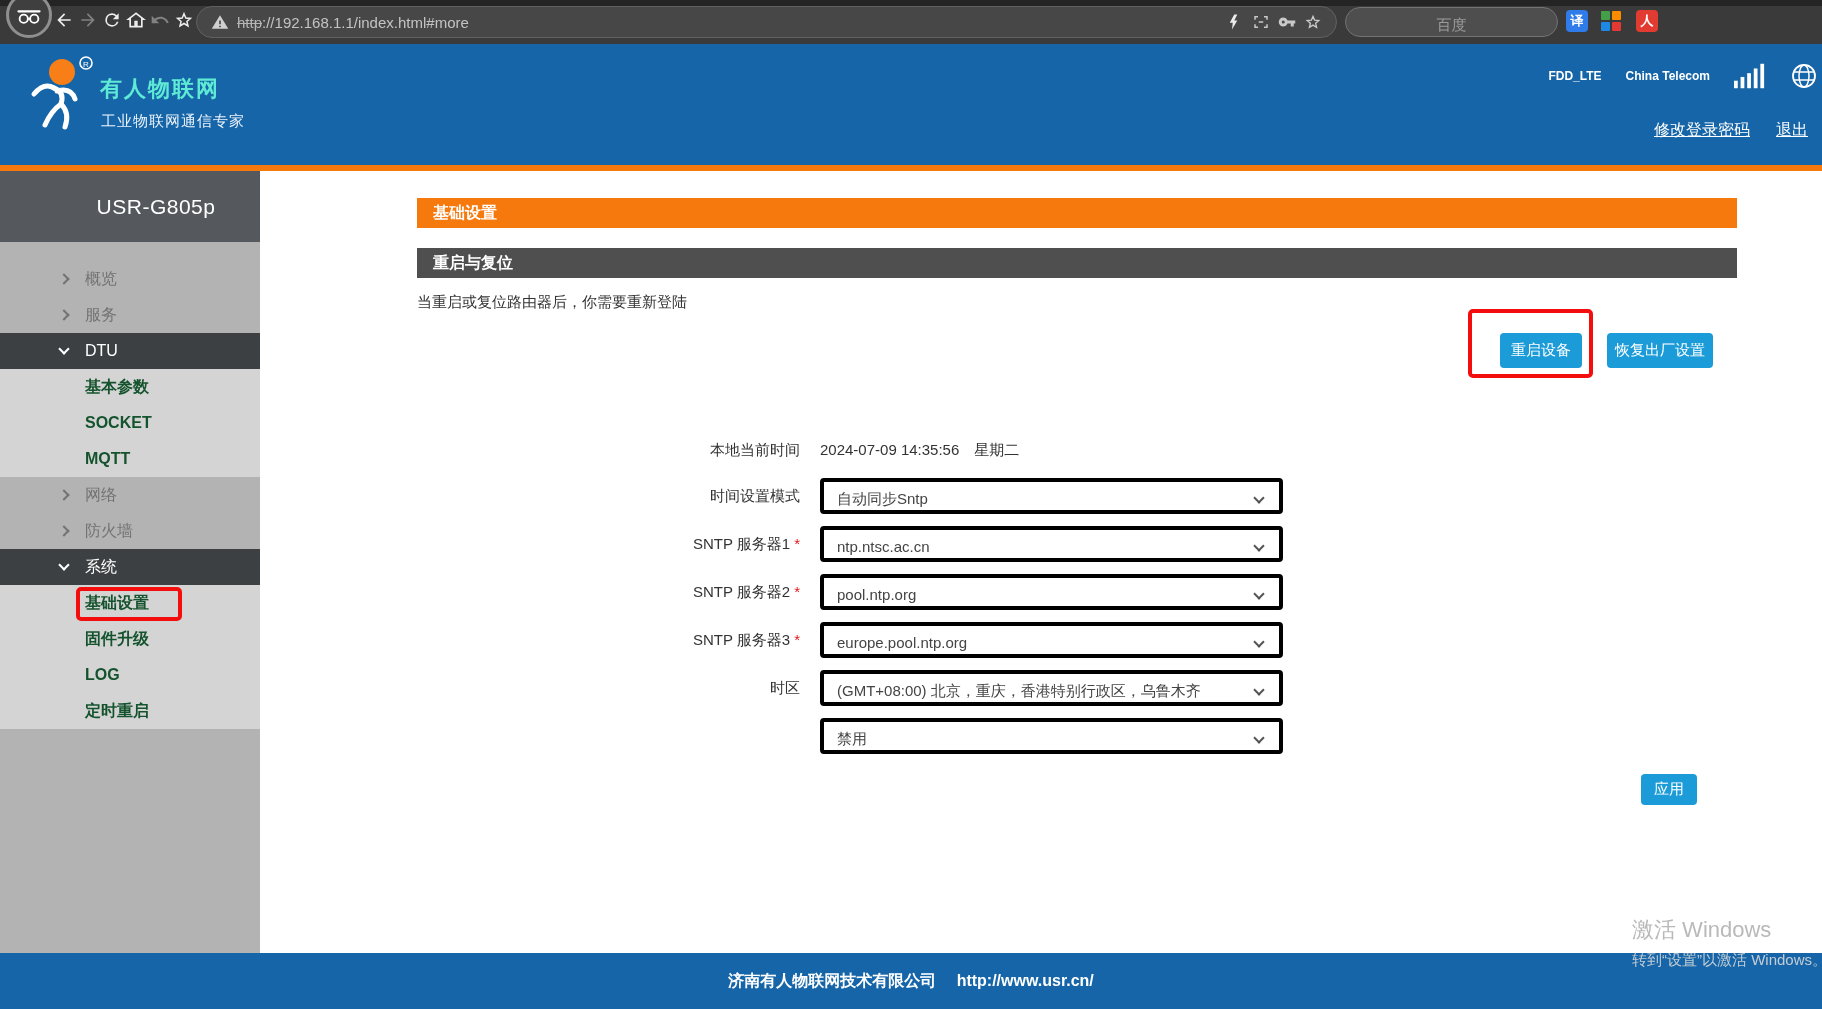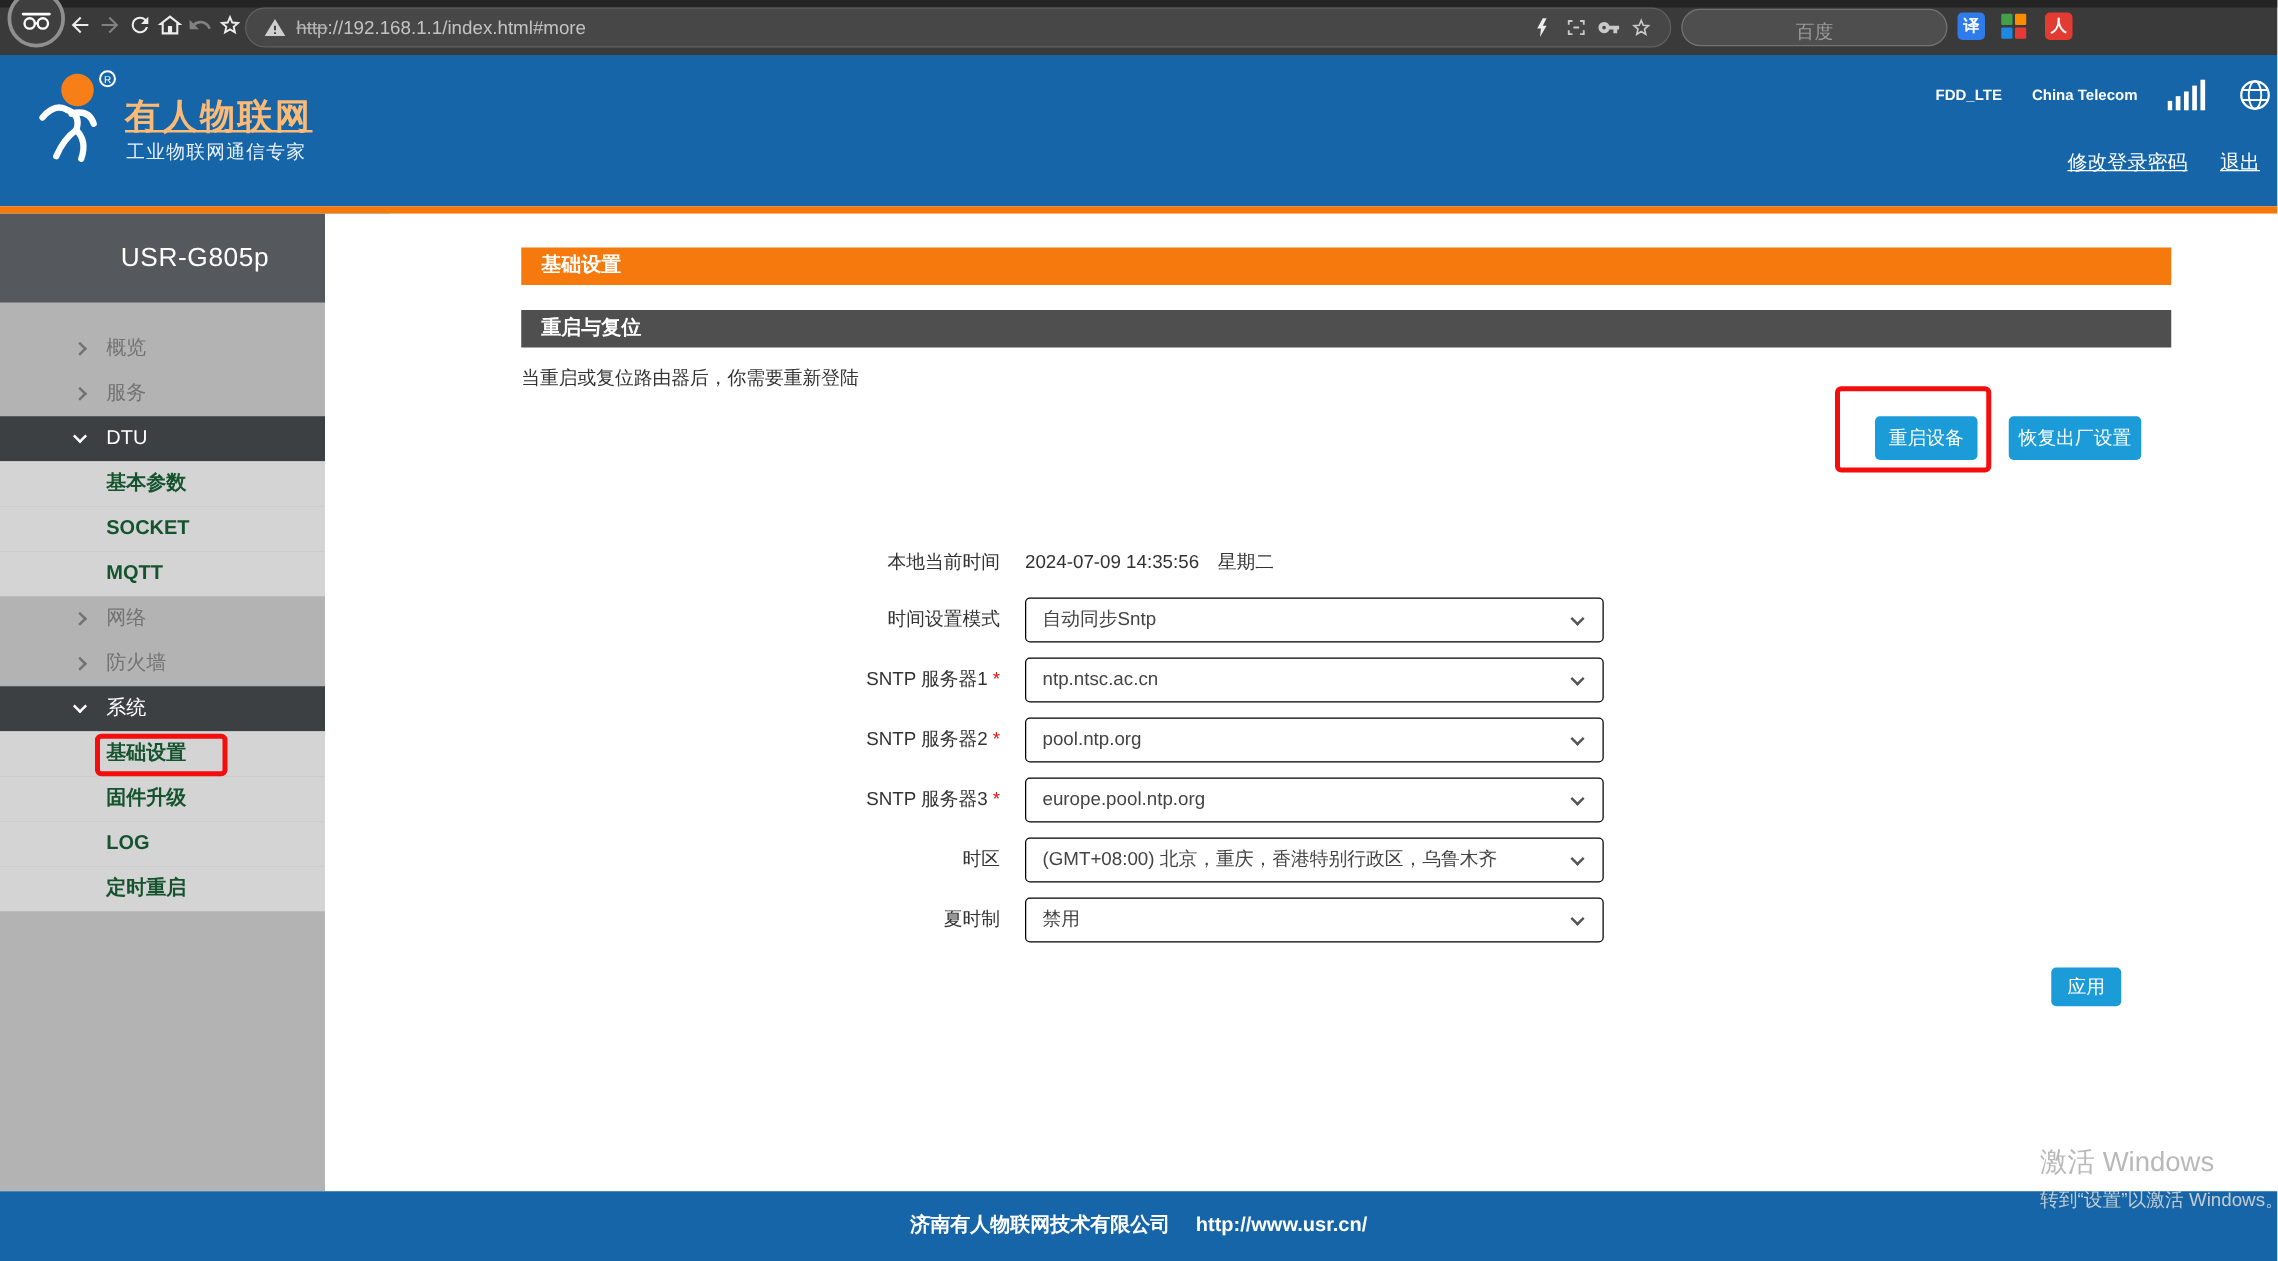--- a/index.html
+++ b/index.html
@@ -24,21 +24,21 @@
   .search-ph { font-size:15px; color:#9c9c9c; flex:1; }
   .ext { position:absolute; top:10px; width:22px; height:22px; border-radius:4px; color:#fff;
          font-size:13px; display:flex; align-items:center; justify-content:center; font-weight:bold; }
   .ext-translate { left:1566px; background:#2f7bea; }
   .ext-grid { left:1600px; background:transparent; }
   .ext-reader { left:1636px; background:#e23c32; }
 
   
   .app-header { position:absolute; left:0; top:44px; width:1822px; height:121px; background:#1565a8; }
   .logo-svg { position:absolute; left:24px; top:10px; }
-  .brand { position:absolute; left:100px; top:30px; color:#fdba74; font-size:28px; font-weight:bold; letter-spacing:2px;text-decoration:underline; }
+  .brand { position:absolute; left:100px; top:30px; color:#5eead4; font-size:22px; font-weight:bold; letter-spacing:2px; }
   .tagline { position:absolute; left:101px; top:68px; color:#eaf2fa; font-size:15px; letter-spacing:1px; }
   .carrier-row { position:absolute; right:4px; top:16px; height:32px; display:flex; align-items:center; gap:24px;
                  color:#fff; font-size:12px; font-weight:bold; }
   .account-row { position:absolute; right:14px; top:76px; display:flex; gap:26px; color:#fff; font-size:16px; }
   .account-row span { cursor:pointer;text-decoration:underline; }
   .orange-line { position:absolute; left:0; top:165px; width:1822px; height:6px; background:#f5790d; }
 
   
   .sidebar { position:absolute; left:0; top:171px; width:260px; height:782px; background:#b3b3b3; }
   .device-hdr { position:absolute; left:0; top:0; width:312px; height:71px; background:#55585c;
@@ -64,21 +64,21 @@
   .btn { border:none; border-radius:4px; background:#1b9bd8; color:#fff; font-size:15px; cursor:pointer;
          font-family:inherit; position:absolute; }
   .btn-reboot  { left:1240px; top:162px; width:82px;  height:35px; }
   .btn-factory { left:1347px; top:162px; width:106px; height:35px; }
   .btn-apply   { left:1381px; top:603px; width:56px;  height:31px; }
 
   .frow { position:absolute; left:0; width:1460px; height:36px; }
   .flabel { position:absolute; left:0; width:540px; text-align:right; font-size:15px; color:#333; line-height:36px; }
   .req { color:#e21616; margin-left:4px; }
   .fvalue { position:absolute; left:560px; font-size:15px; color:#333; line-height:36px; }
-  .sel { position:absolute; left:560px; top:0; width:463px; height:36px; background:#fff; border:1px solid #000000;
+  .sel { position:absolute; left:560px; top:0; width:463px; height:36px; background:#fff; border:4px solid #000000;
          border-radius:4px; font-size:15px; color:#444; line-height:34px; padding-left:13px; cursor:pointer; }
   .sel .schev { position:absolute; right:16px; top:12px; width:8px; height:8px;
                 border-right:2px solid #555; border-bottom:2px solid #555; transform:rotate(45deg); }
   .r1 { top:261px; } .r2 { top:307px; } .r3 { top:355px; } .r4 { top:403px; }
   .r5 { top:451px; } .r6 { top:499px; } .r7 { top:547px; }
 
   
   .redbox { position:absolute; border:4px solid #f40d0d; border-radius:5px; z-index:40; pointer-events:none; }
   .redbox-menu { left:76px; top:587px; width:106px; height:34px; }
   .redbox-btn  { left:1468px; top:309px; width:125px; height:69px; }
@@ -306,21 +306,20 @@
       <span>europe.pool.ntp.org</span>
       <span class="schev"></span></div>
   </div>
   <div class="frow r6">
     <div class="flabel">时区</div>
     <div class="sel">
       <span>(GMT+08:00) 北京，重庆，香港特别行政区，乌鲁木齐</span>
       <span class="schev"></span></div>
   </div>
   <div class="frow r7">
-    <div class="flabel">夏时制</div>
     <div class="sel">
       <span>禁用</span>
       <span class="schev"></span></div>
   </div>
 
   <button class="btn btn-apply">应用</button>
 </main>
 
 <div class="redbox redbox-menu"></div>
 <div class="redbox redbox-btn"></div>

